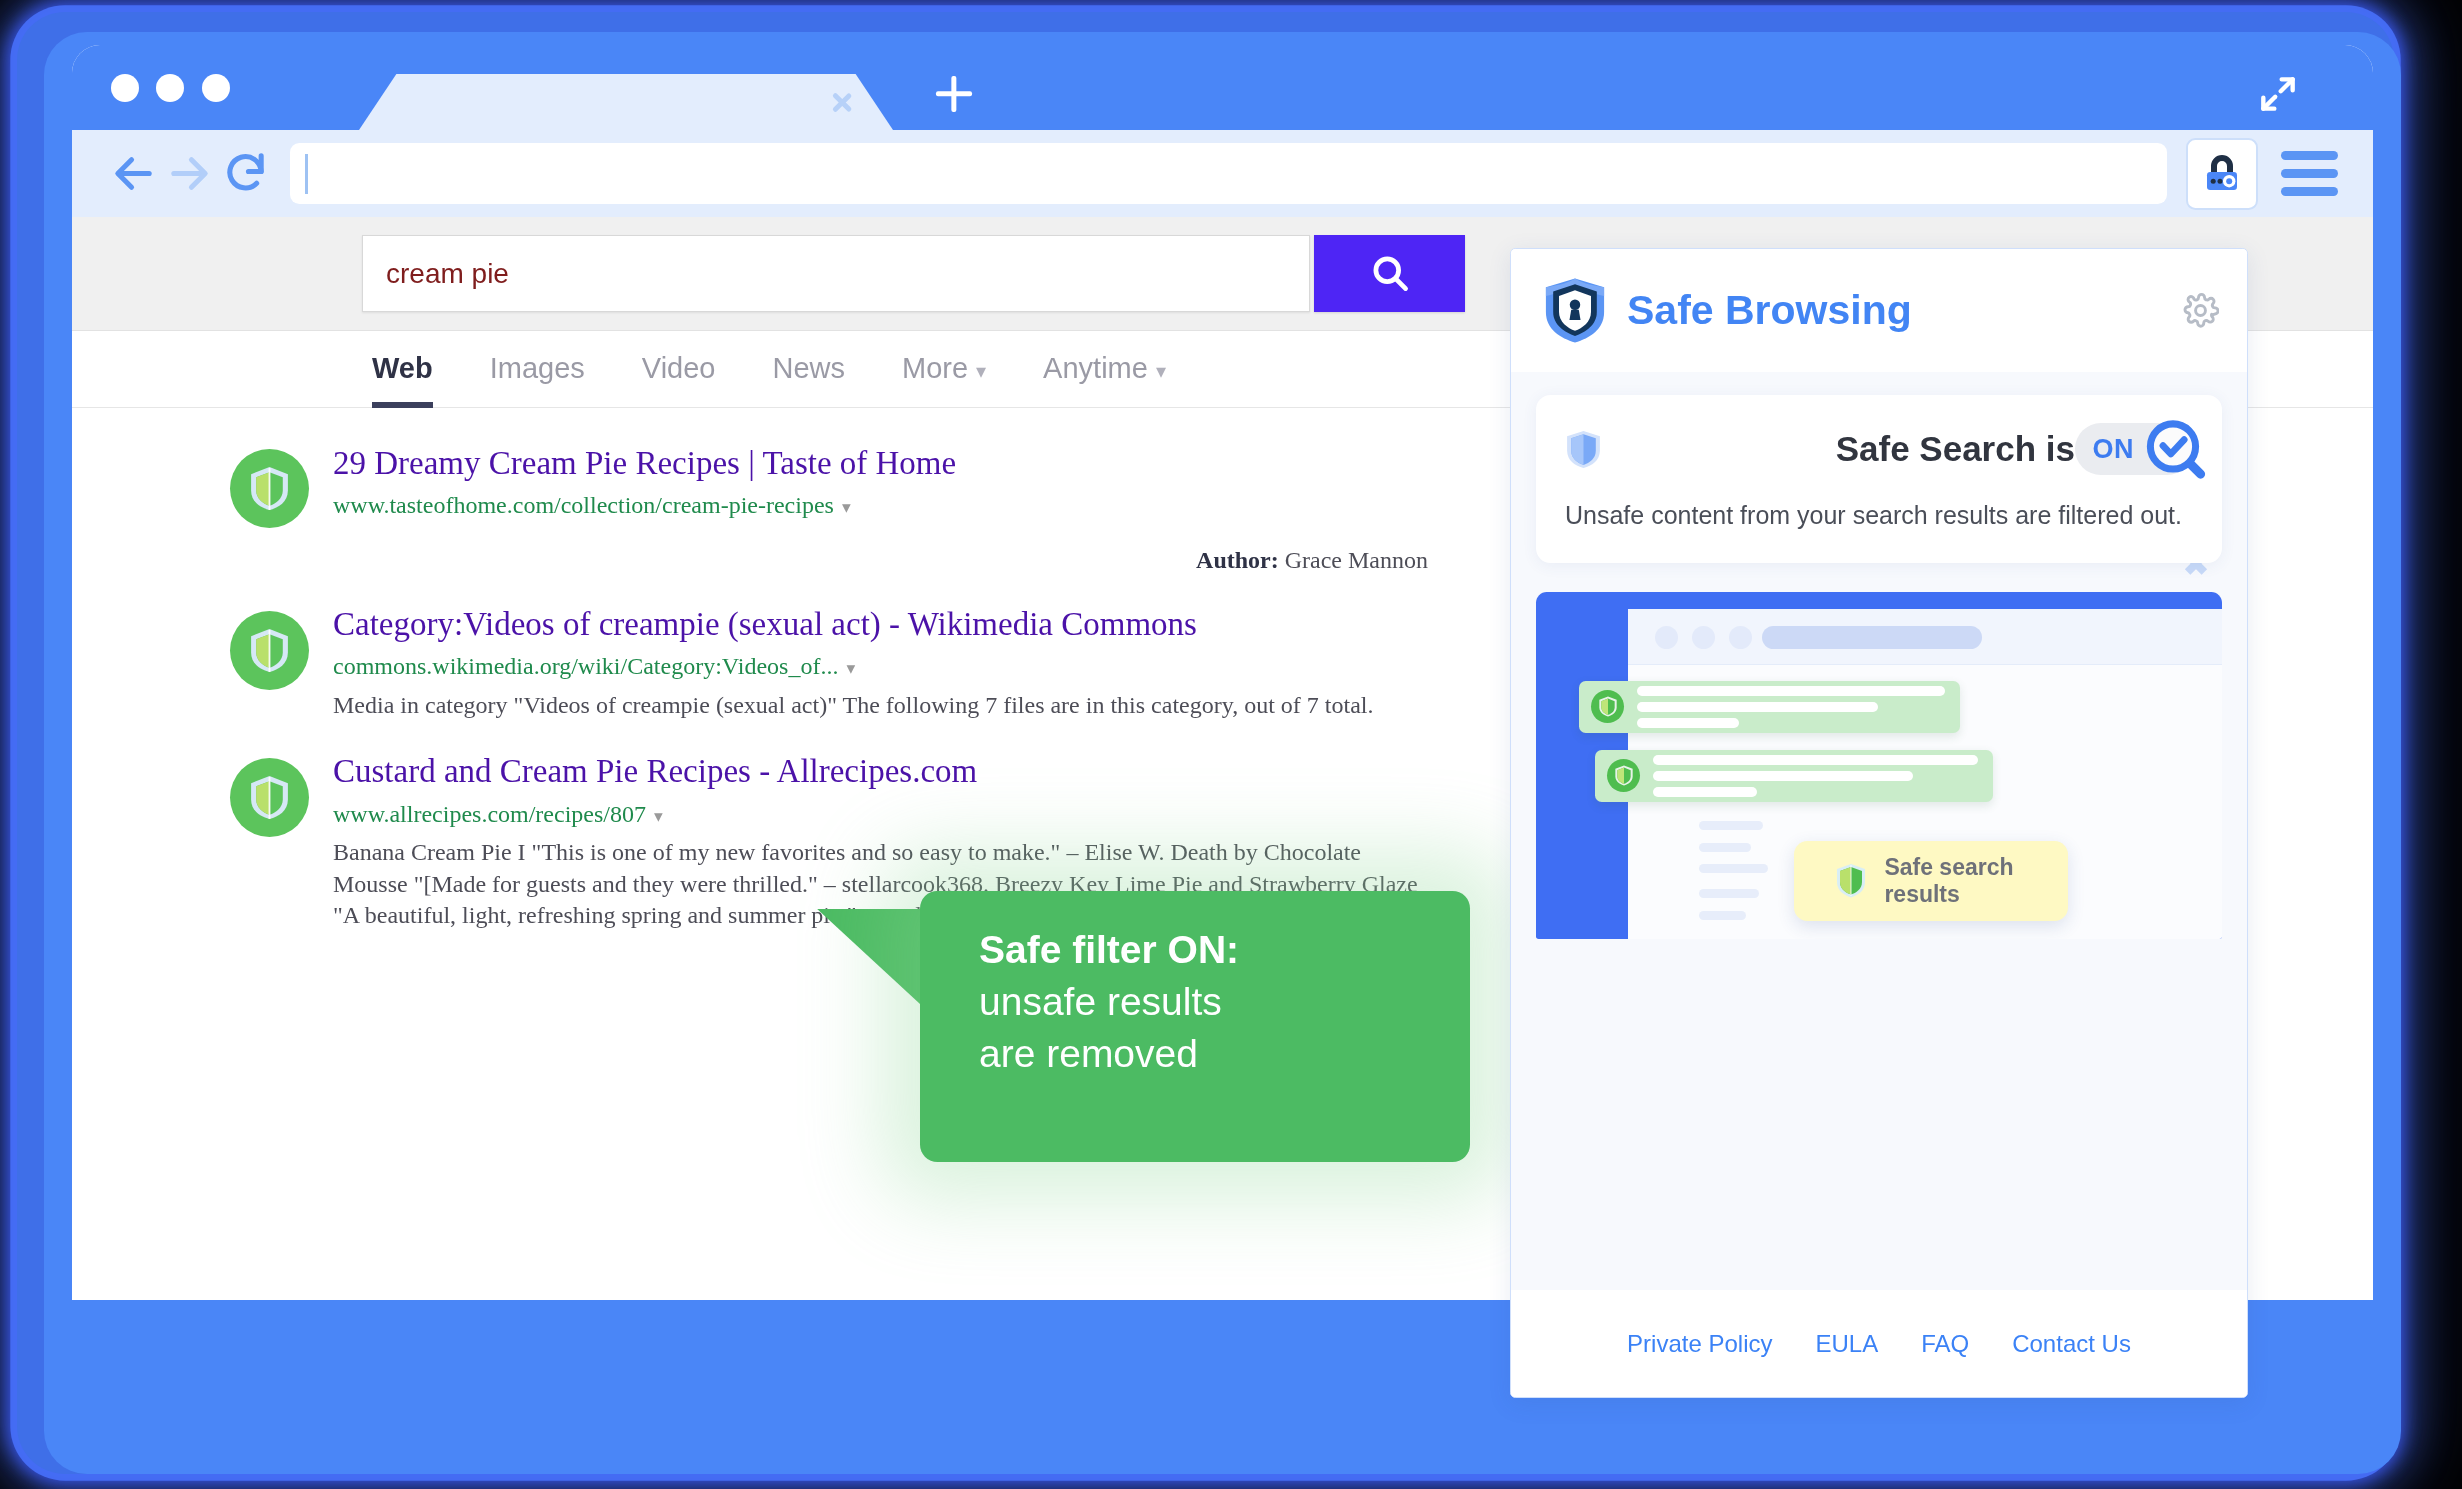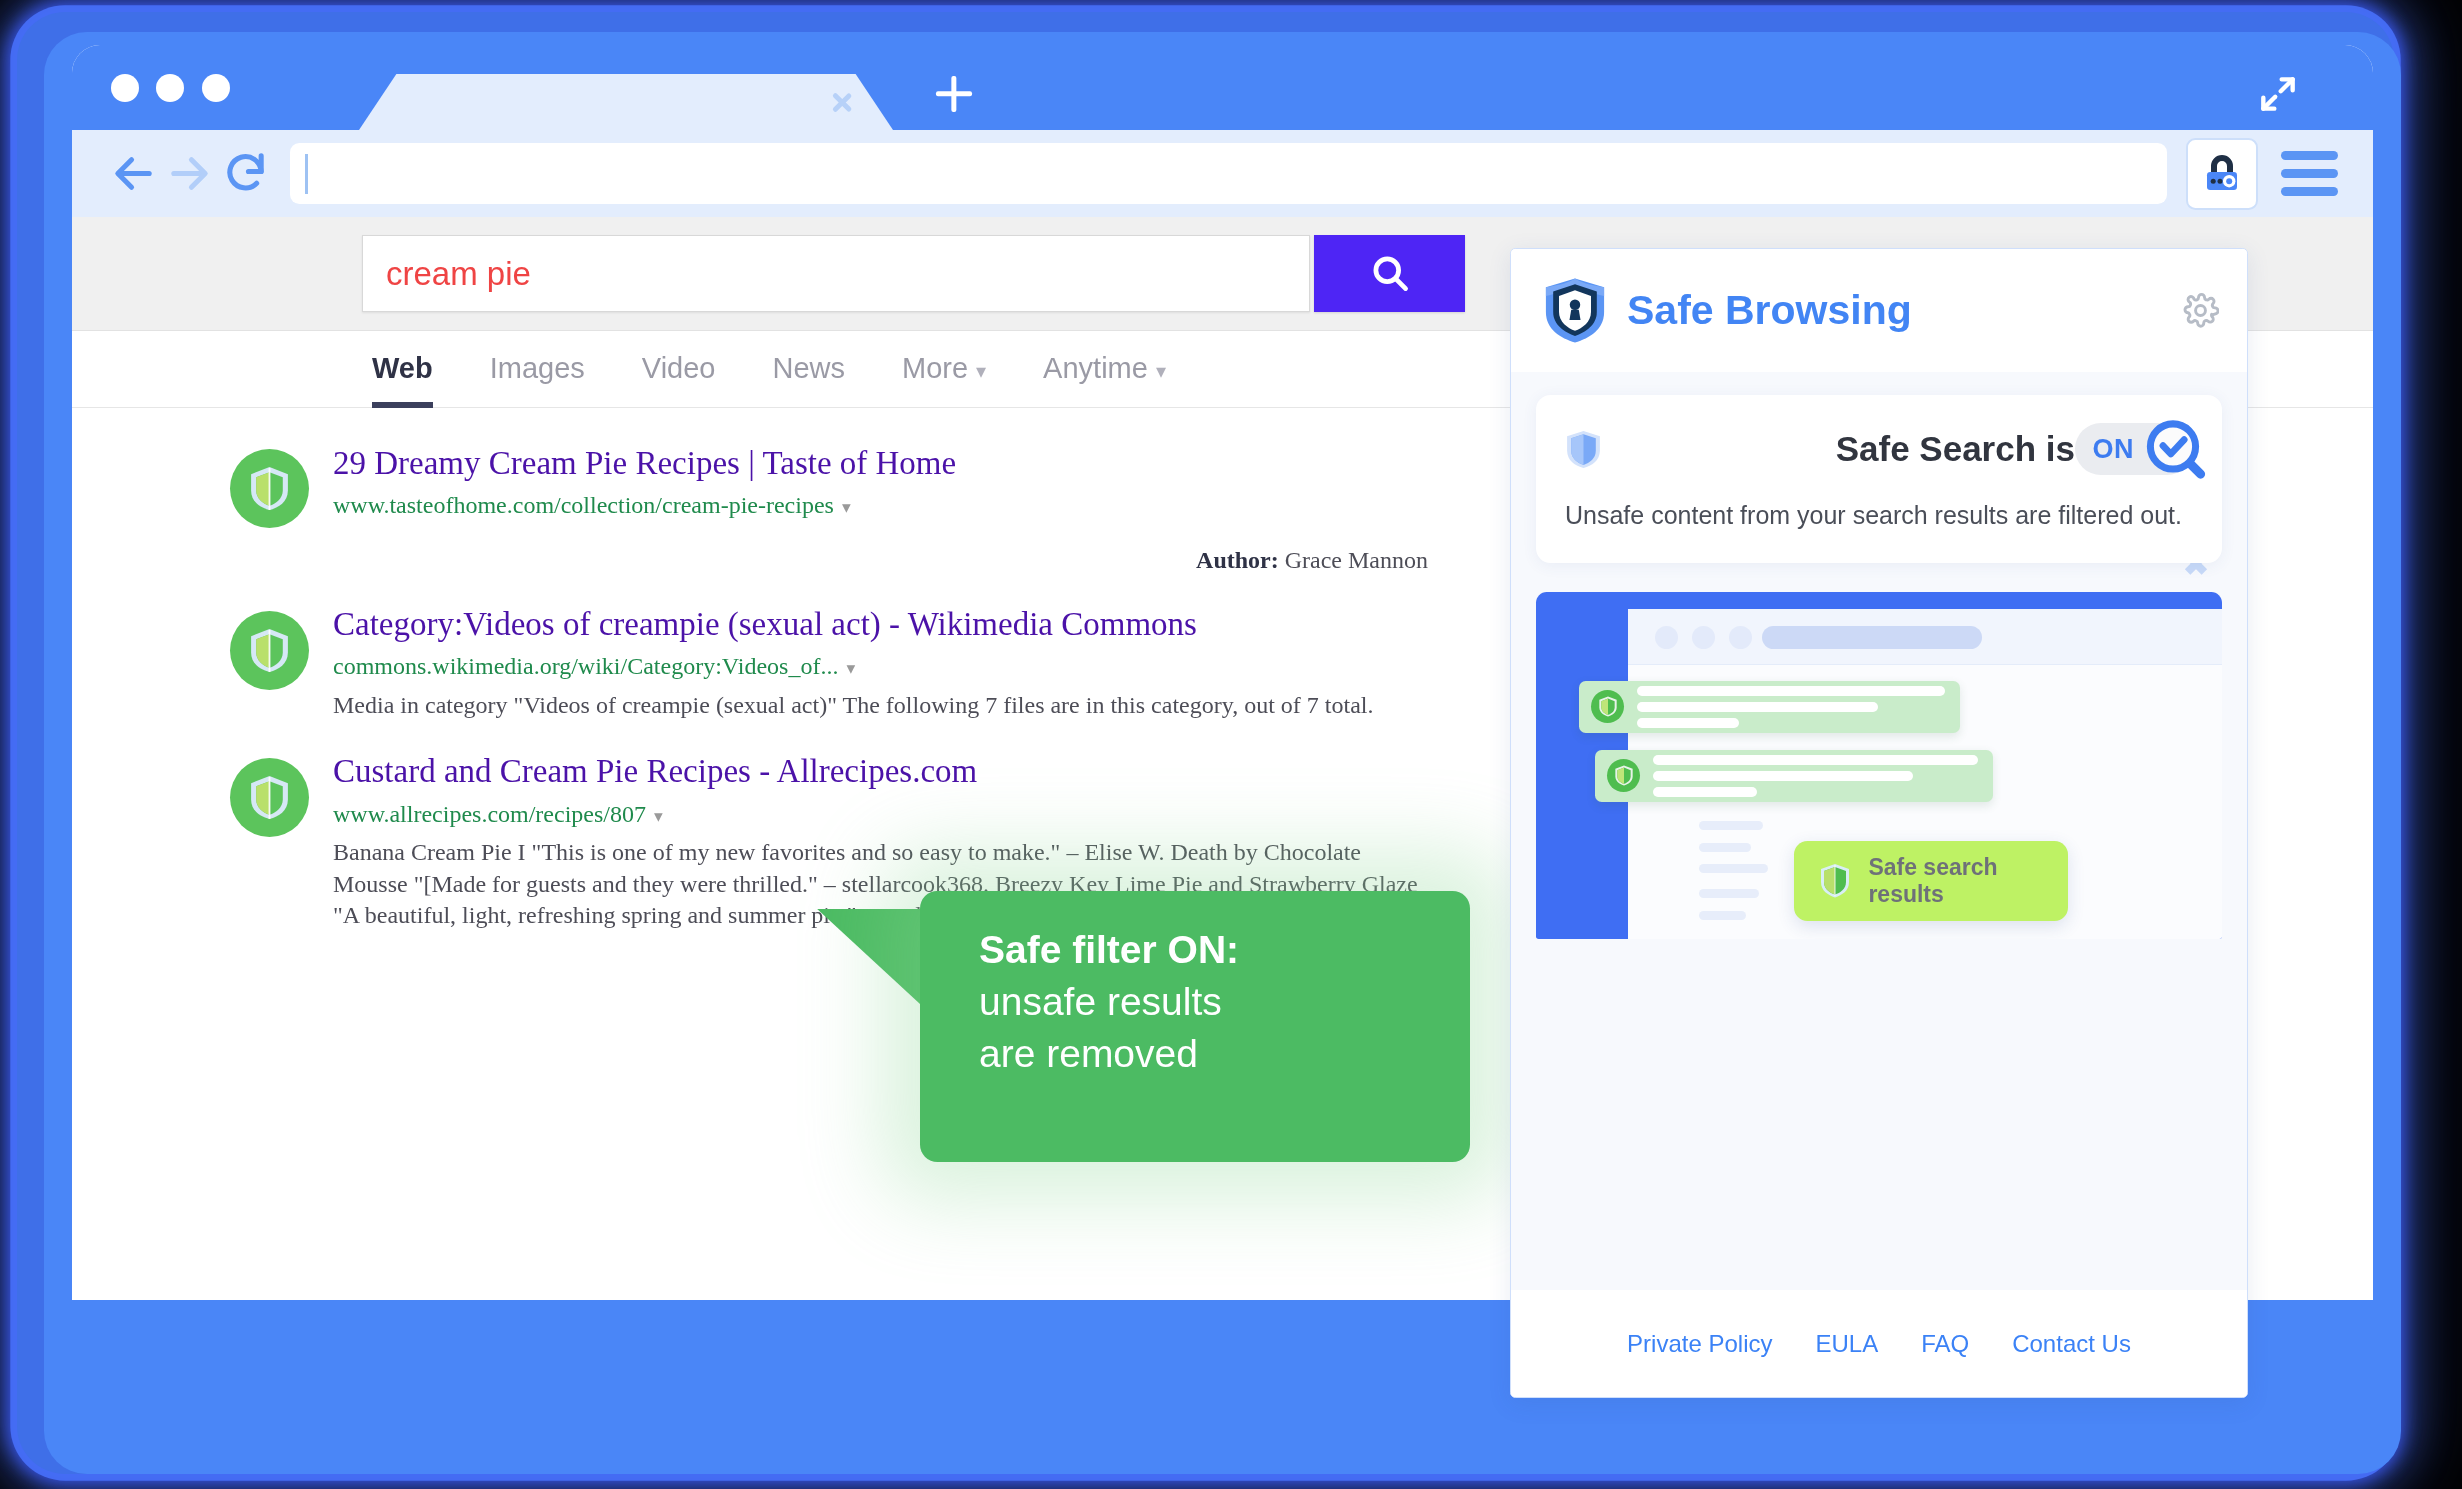--- a/index.html
+++ b/index.html
@@ -97,21 +97,21 @@
   #search-strip{
     height:114px; background:#f0f0f0; border-bottom:0.7px solid #e2e2e2;
     position:relative;
   }
   #search-input-box{
     position:absolute; left:290px; top:18px; width:948px; height:77px;
     background:#fff; border:0.7px solid #d8d8d8;
     box-shadow:0 1.3px 2px rgba(0,0,0,.08);
     display:flex; align-items:center; padding-left:23px;
   }
-  #search-query{ font-size:33px; color:#ef4444; }
+  #search-query{ font-size:28px; color:#7f1d1d; }
   #search-submit-button{
     position:absolute; left:1242px; top:18px; width:151px; height:77px;
     background:#4e25f5; display:flex; align-items:center; justify-content:center;
     box-shadow:0 1.3px 2px rgba(0,0,0,.12);
   }
 
   
   #result-tabs{
     height:77px; background:#fff; border-bottom:0.7px solid #e6e6e6;
     display:flex; align-items:flex-end; padding-left:300px;
@@ -224,22 +224,22 @@
   }
   .ill-result .ill-shield{
     width:33px; height:33px; border-radius:50%; background:#4fbd4f;
     display:flex; align-items:center; justify-content:center; flex:0 0 auto; margin-right:13.4px;
   }
   .ill-lines{ flex:1; padding-right:14.7px; }
   .ill-line{ height:10px; background:#fff; border-radius:5.3px; margin:6px 0; }
 
   #ill-badge{
     position:absolute; left:258px; bottom:17.4px; width:274px; height:80px;
-    background:#bef264; border-radius:13.4px; display:flex; align-items:center;
-    padding-left:25px; box-shadow:0 5.3px 17.4px rgba(40,70,140,.14); z-index:5;
+    background:#fef9c3; border-radius:13.4px; display:flex; align-items:center;
+    padding-left:41px; box-shadow:0 5.3px 17.4px rgba(40,70,140,.14); z-index:5;
   }
   #ill-badge-shield{ width:32px; height:36px; margin-right:17.4px; flex:0 0 auto; }
   #ill-badge-text{ font-size:23px; color:#6e7179; font-weight:bold; }
 
   .ill-greyline{ position:absolute; height:9.3px; background:#e7edfa; border-radius:4.7px; }
 
   #sb-footer{
     flex:0 0 auto; height:107px; background:#fff;
     display:flex; align-items:center; justify-content:center; gap:43px;
   }

